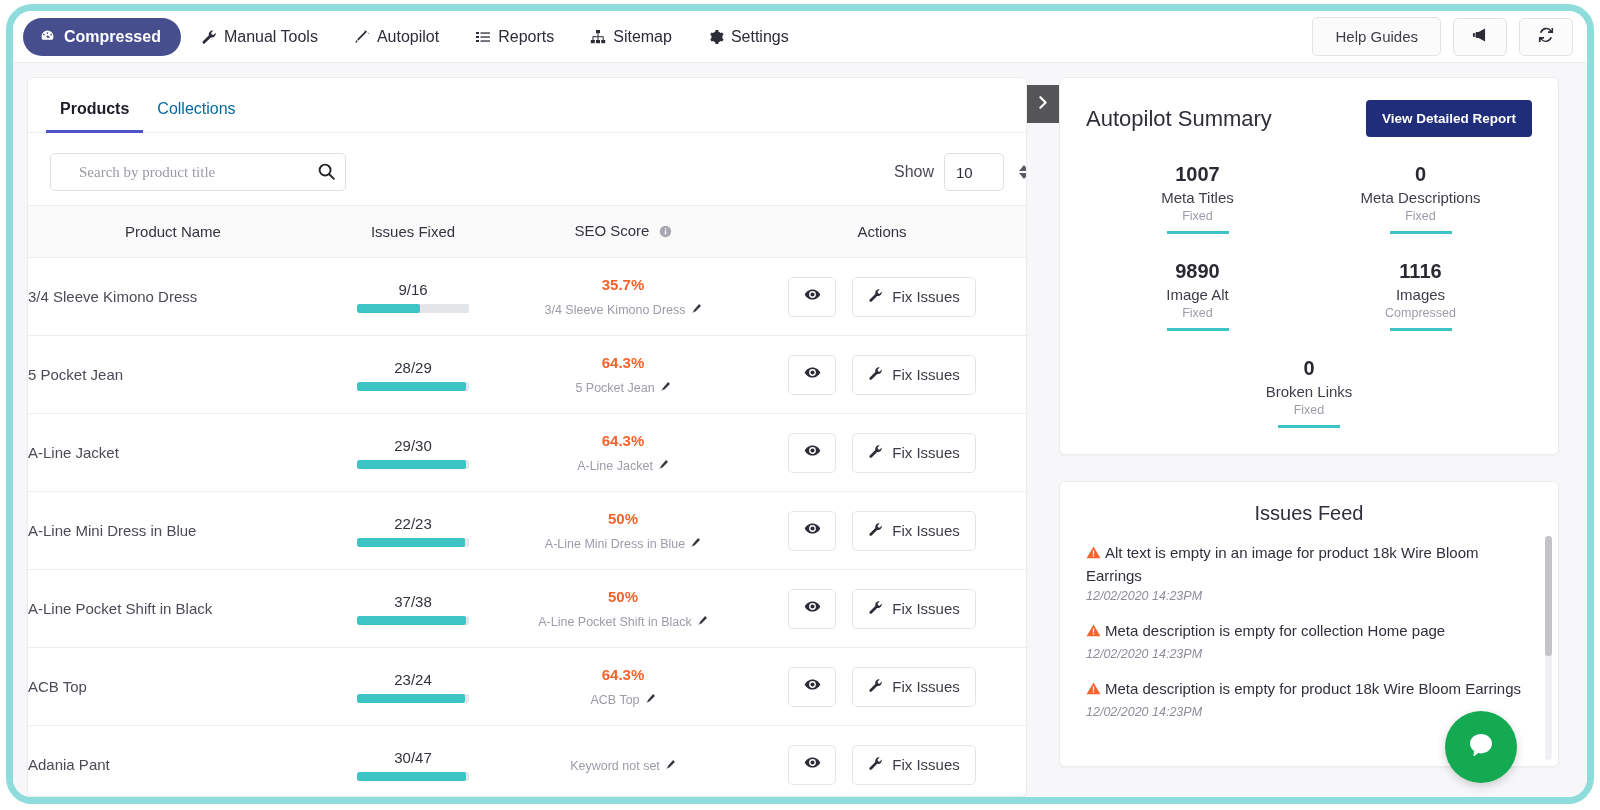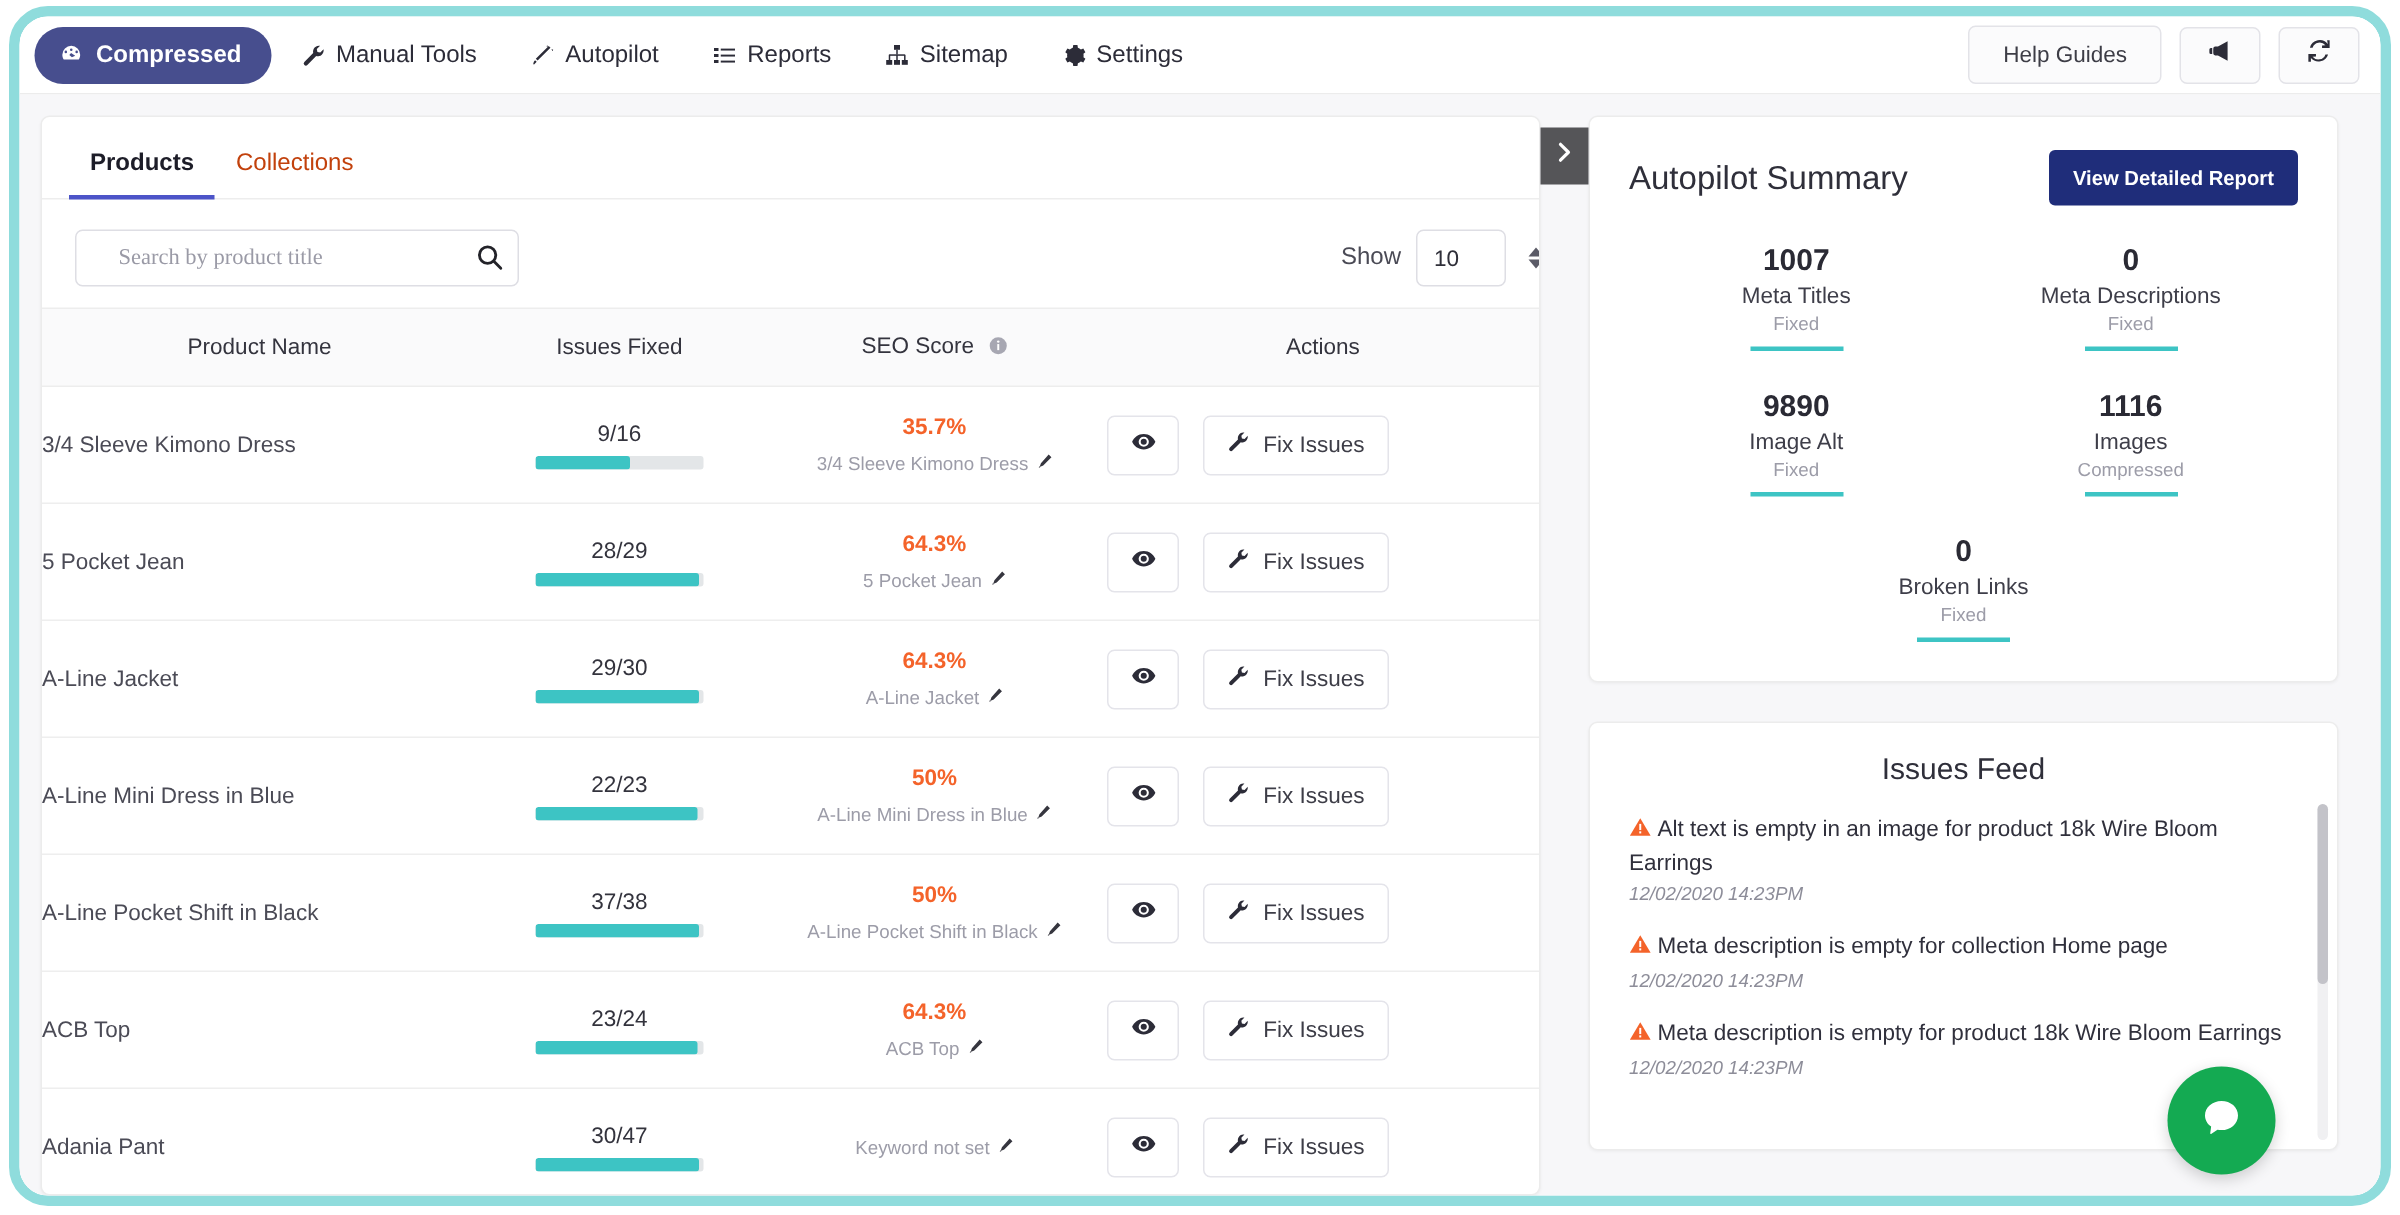--- a/index.html
+++ b/index.html
@@ -48,21 +48,21 @@
     display: flex; align-items: center; gap: 7px;
     color: #2c2c38;
     font-size: 16px;
     padding: 10px 16px;
     cursor: pointer;
     white-space: nowrap;
   }
   .nav-icon { display: inline-flex; align-items: center; }
   .nav-right {
     margin-left: auto;
-    display: flex; align-items: center; gap: 12px;
+    display: flex; align-items: flex-end; gap: 12px;
     padding-right: 14px;
     padding-left: 24px;
   }
   .btn-outline {
     border: 1px solid #e3e3e8;
     background: #fbfbfc;
     border-radius: 5px;
     color: #3d3d46;
     font-size: 15px;
     padding: 10px 22px;
@@ -98,21 +98,21 @@
     flex: none;
   }
   #tabs {
     display: flex;
     gap: 0;
     border-bottom: 1px solid #ededed;
     padding: 14px 18px 0 18px;
   }
   .tab {
     font-size: 16px;
-    color: #c2410c;
+    color: #0369a1;
     padding: 8px 14px 12px 14px;
     cursor: pointer;
     border-bottom: 3px solid transparent;
     margin-bottom: -1px;
     white-space: nowrap;
   }
   .tab.active { color: #1d1d28; font-weight: bold; border-bottom-color: #4c54c8; }
   #toolbar {
     display: flex; align-items: center;
     padding: 20px 22px 14px 22px;
@@ -178,21 +178,21 @@
     padding: 16px 0;
     vertical-align: middle;
     height: 78px;
   }
   td.c-name {
     text-align: left; padding-left: 28px;
     font-size: 15px; color: #4b4b56;
   }
   td.c-fixed { text-align: center; }
   td.c-seo { text-align: center; }
-  td.c-act { text-align: left; padding-right: 18px; }
+  td.c-act { text-align: center; padding-right: 18px; }
   .frac { font-size: 15px; color: #33333d; margin-bottom: 6px; }
   .bar-outer {
     width: 112px; height: 9px;
     background: #e3e6e8;
     border-radius: 2px;
     margin: 0 auto;
     overflow: hidden;
   }
   .bar-inner { height: 100%; background: #3dc4c4; border-radius: 2px; }
   .seo-pct { font-size: 15px; font-weight: bold; color: #f4632a; margin-bottom: 7px; }

